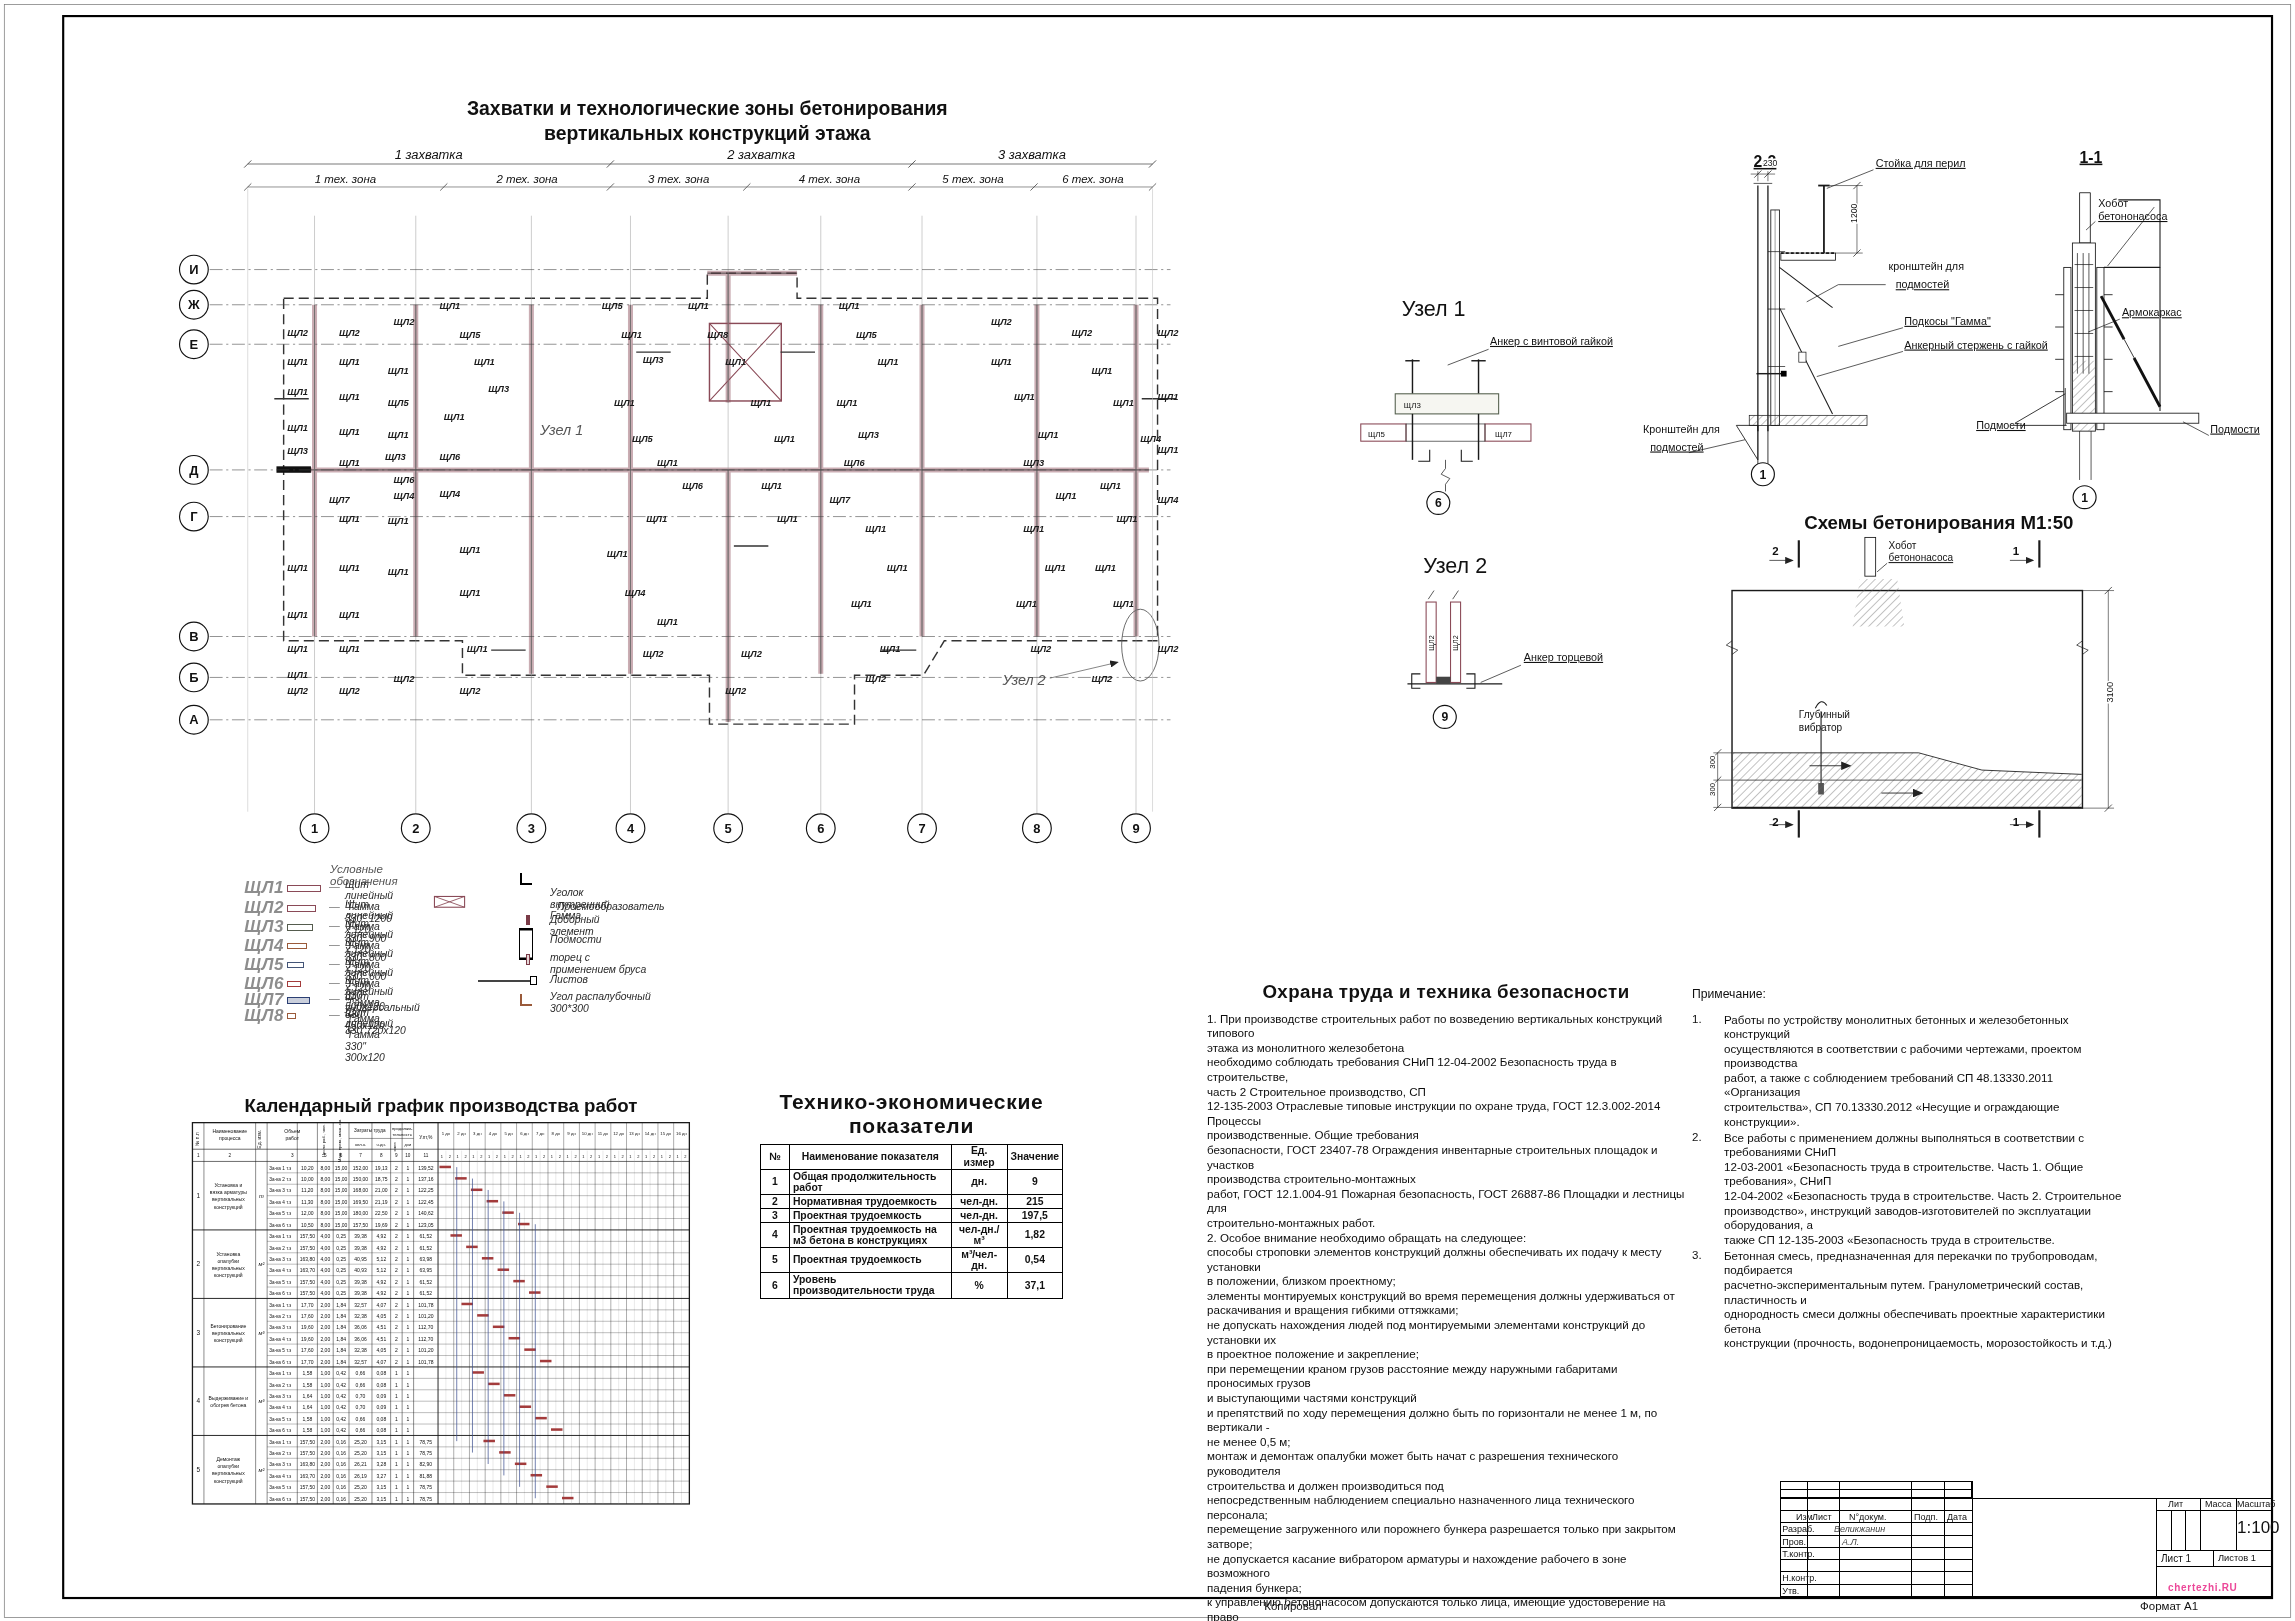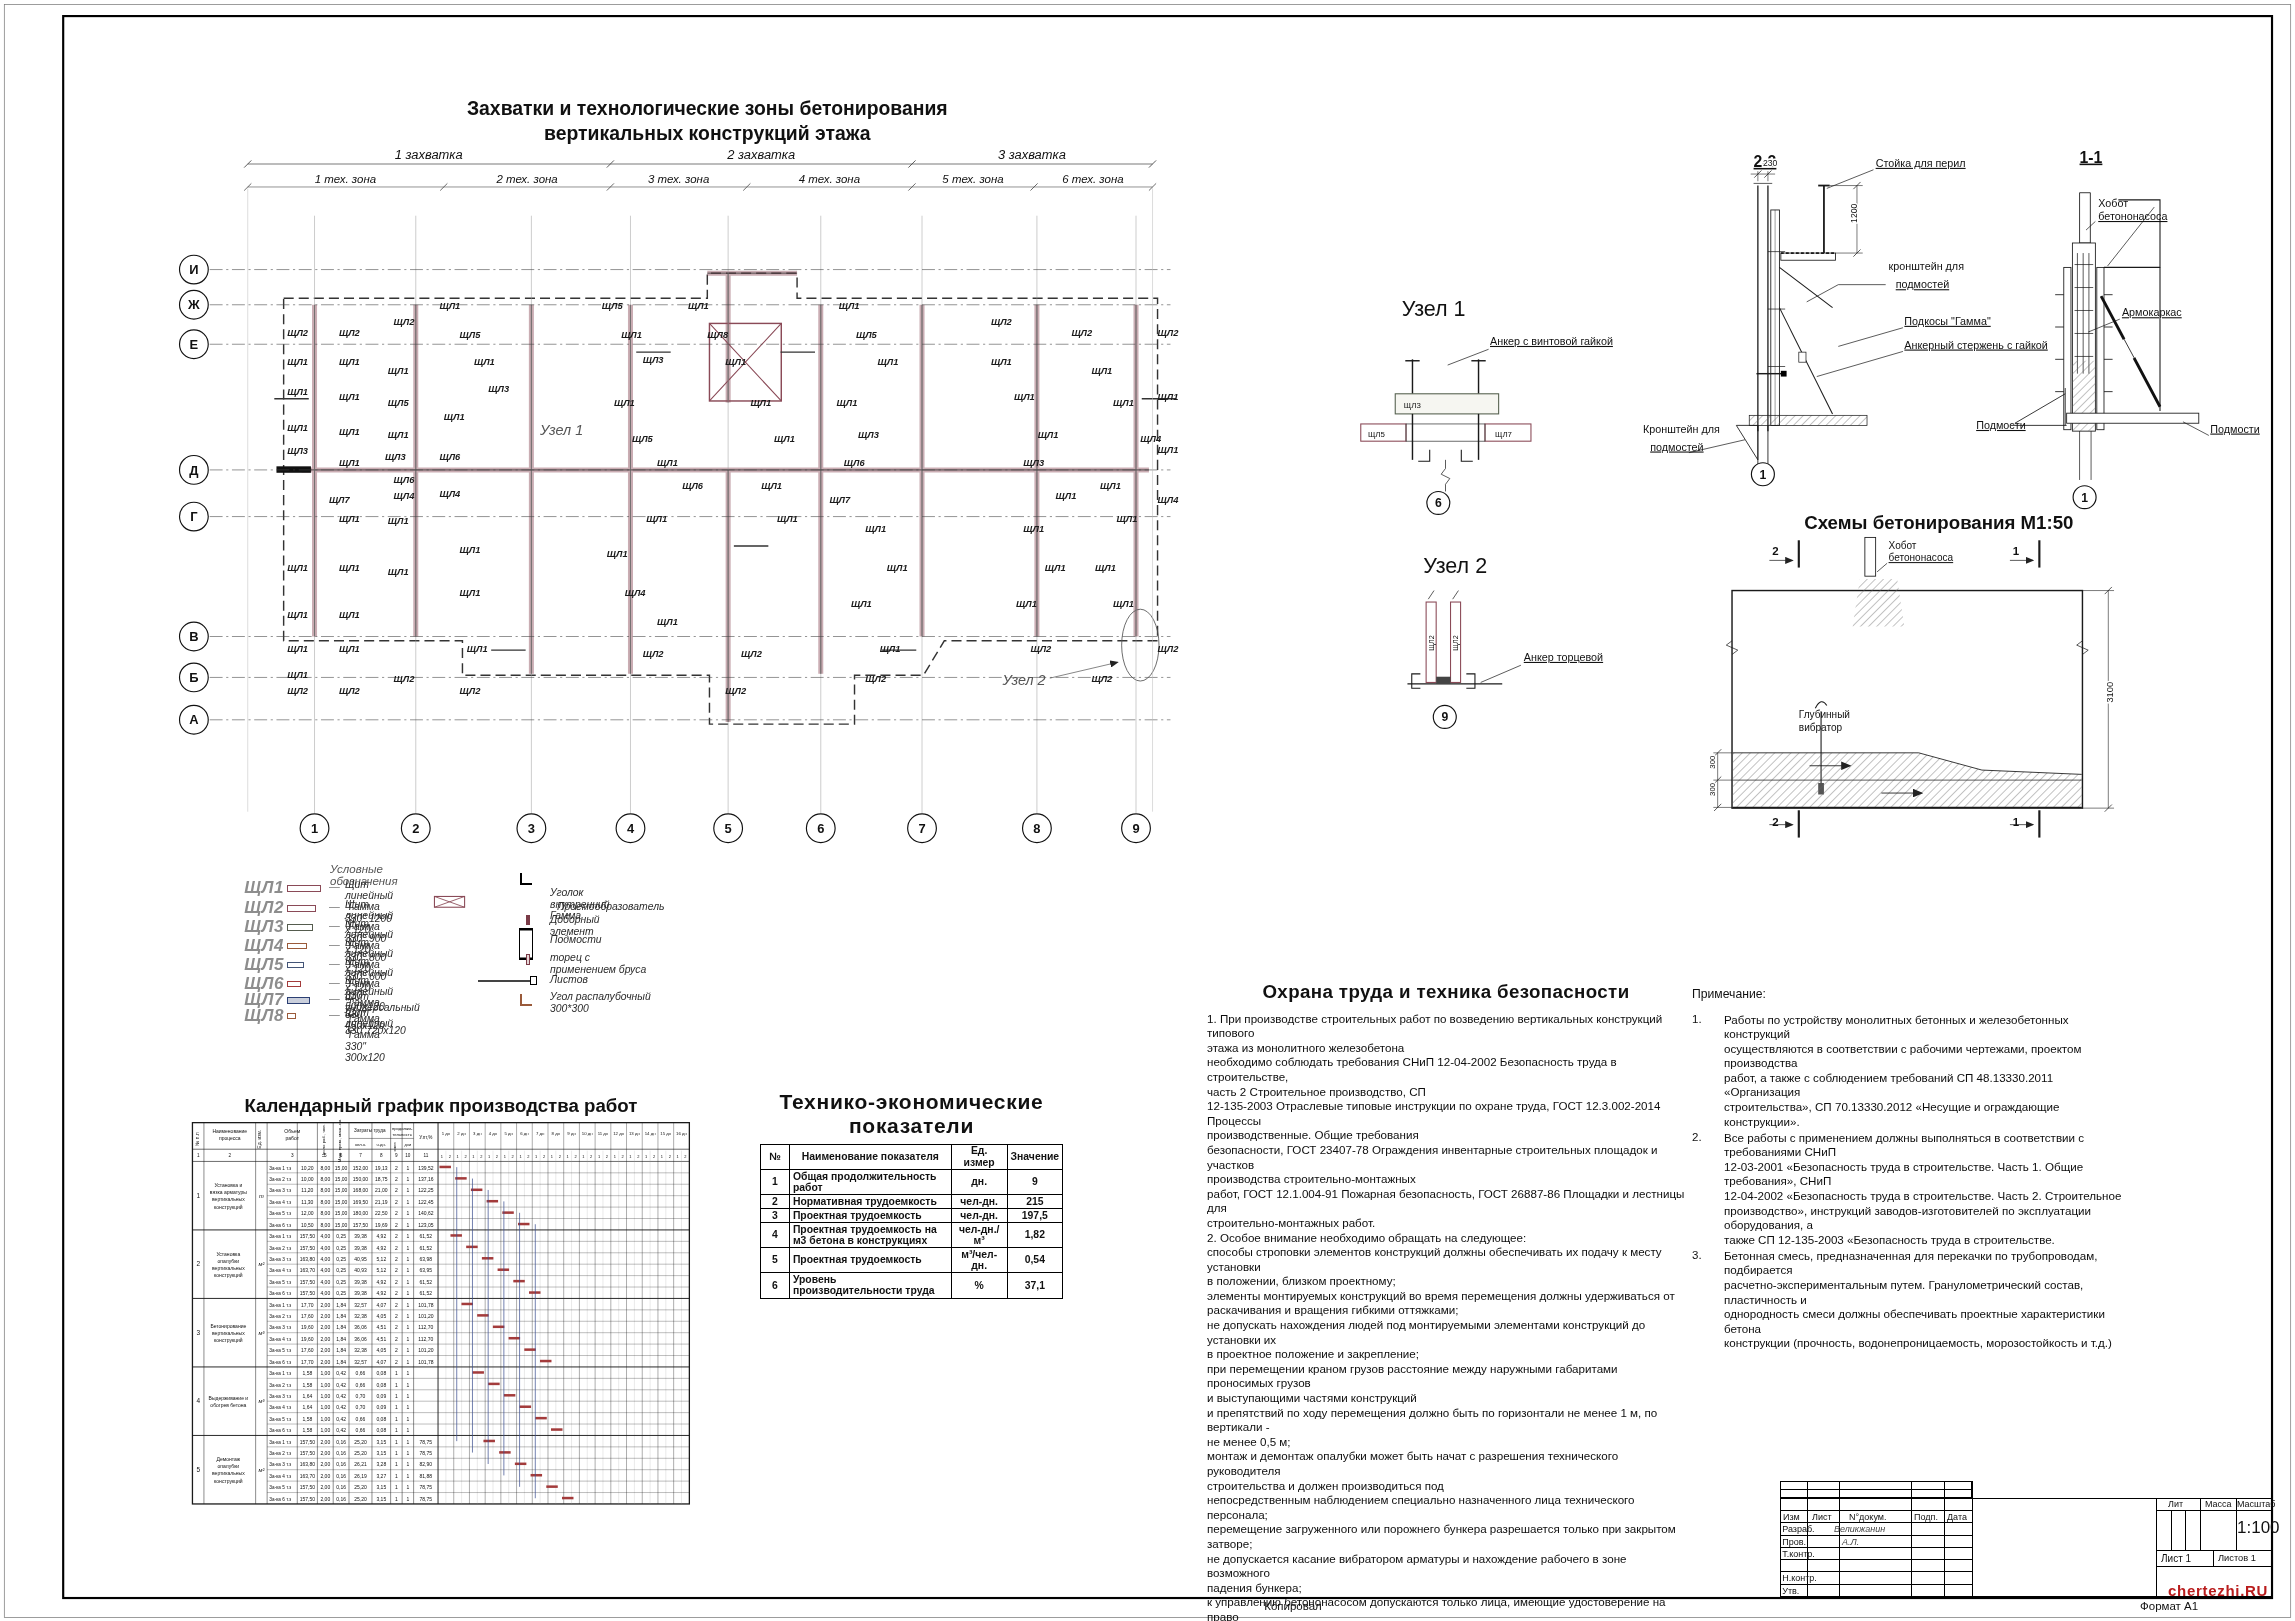--- a/index.html
+++ b/index.html
@@ -21,21 +21,21 @@
   table.tep th,table.tep td{border:1.1px solid #000;font-size:10.4px;font-weight:bold;padding:0.7px 2.9px;line-height:1.1;}
   table.tep td.c{text-align:center;}
   
   .sec-title{font-weight:bold;font-size:18.7px;text-align:center;letter-spacing:0.4px;}
   .body-text{font-size:11.6px;line-height:1.26;color:#0d0d0d;}
   .note-num{width:32px;flex:none;font-size:11.5px;}
   .note-row{display:flex;margin-bottom:1.4px;}
   
   .tb-line{position:absolute;background:#000;}
   .tb-txt{position:absolute;font-size:9px;line-height:1;}
-  .wm{position:absolute;font-size:15px;font-weight:bold;color:#b91c1c;letter-spacing:0.7px;}
+  .wm{position:absolute;font-size:10px;font-weight:bold;color:#ec4899;letter-spacing:0.7px;}
 </style>
 </head>
 <body>
 
 <div class="sheet">
 
   <svg id="draw" class="abs" style="left:0;top:0" width="2295" height="1622" viewBox="0 0 3196 2258">
     <defs>
       <pattern id="hatch" width="8" height="8" patternUnits="userSpaceOnUse" patternTransform="rotate(45)">
         <line x1="0" y1="0" x2="0" y2="8" stroke="#666" stroke-width="1.1"></line>
@@ -1100,21 +1100,21 @@
     <div class="tb-line" style="left:164px;top:0;width:0.7px;height:116px"></div>
     <div class="tb-line" style="left:192px;top:0;width:1.4px;height:116px"></div>
     <div class="tb-line" style="left:0;top:29px;width:192px;height:0.7px"></div>
     <div class="tb-line" style="left:0;top:41px;width:192px;height:0.7px"></div>
     <div class="tb-line" style="left:0;top:54px;width:192px;height:0.7px"></div>
     <div class="tb-line" style="left:0;top:66px;width:192px;height:0.7px"></div>
     <div class="tb-line" style="left:0;top:78px;width:192px;height:0.7px"></div>
     <div class="tb-line" style="left:0;top:90px;width:192px;height:0.7px"></div>
     <div class="tb-line" style="left:0;top:103px;width:192px;height:0.7px"></div>
 
-    <div class="tb-txt" style="left:3px;top:32px">Изм</div>
+    <div class="tb-txt" style="left:16px;top:32px">Изм</div>
     <div class="tb-txt" style="left:32px;top:32px">Лист</div>
     <div class="tb-txt" style="left:69px;top:32px">N°докум.</div>
     <div class="tb-txt" style="left:134px;top:32px">Подп.</div>
     <div class="tb-txt" style="left:167px;top:32px">Дата</div>
 
     <div class="tb-txt" style="left:2.2px;top:44px">Разраб.</div>
     <div class="tb-txt" style="left:54px;top:44px;font-style:italic;color:#444">Великжанин</div>
     <div class="tb-txt" style="left:2.2px;top:57px">Пров.</div>
     <div class="tb-txt" style="left:62px;top:57px;font-style:italic;color:#444">А.Л.</div>
     <div class="tb-txt" style="left:2.2px;top:69px">Т.контр.</div>

